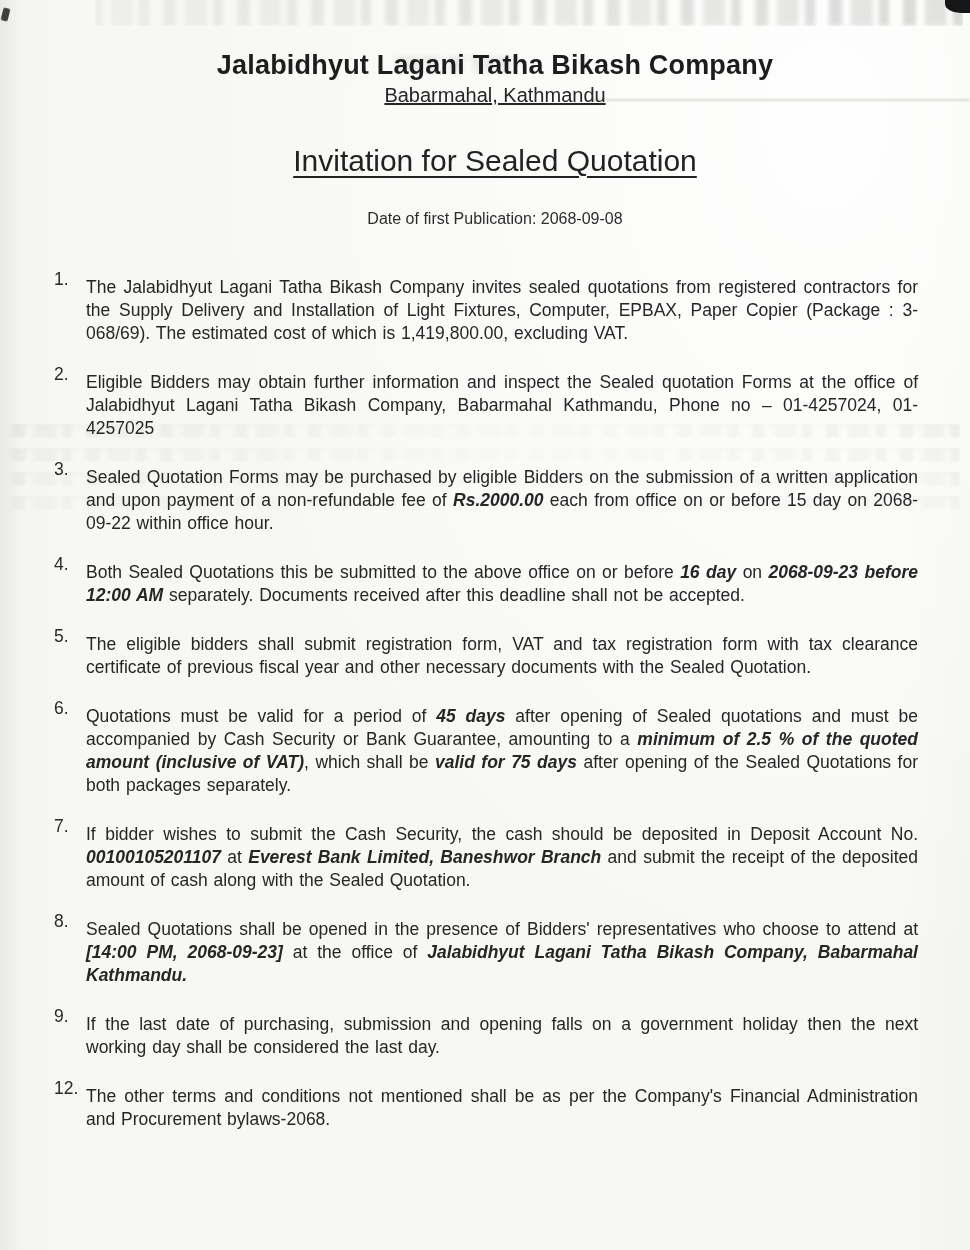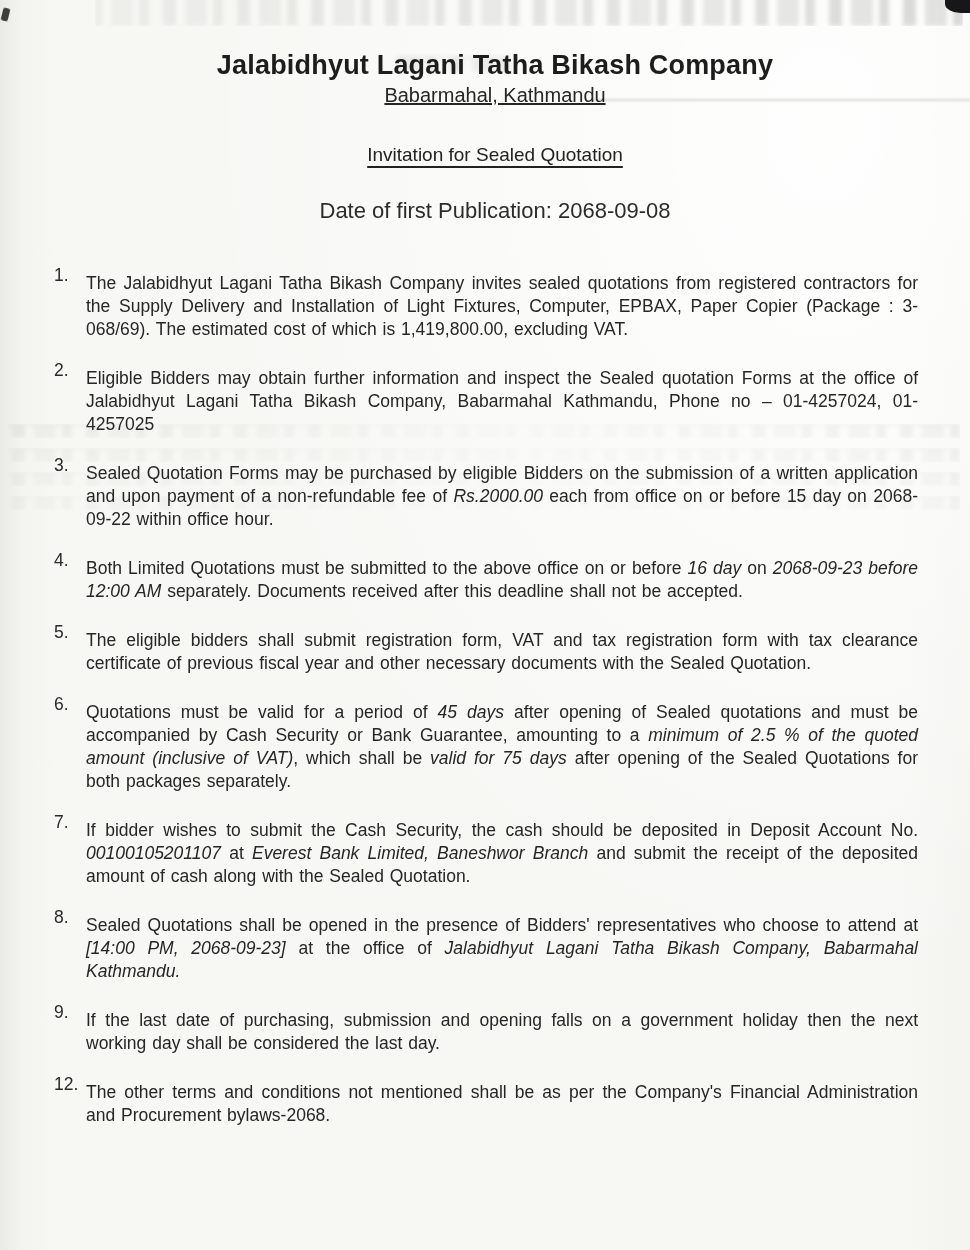--- a/index.html
+++ b/index.html
@@ -53,36 +53,36 @@
     -webkit-mask-image:linear-gradient(90deg,black,rgba(0,0,0,.25) 45%,black);
     mask-image:linear-gradient(90deg,black,rgba(0,0,0,.25) 45%,black);
   }
   .gb1{top:424px;} .gb2{top:448px;opacity:.16;} .gb3{top:472px;opacity:.14;} .gb4{top:496px;opacity:.12;}
 
   .content{position:relative;z-index:2;color:#2a2a2a;}
   .header{text-align:center;padding-top:50px;padding-left:20px;}
   .company{font-size:27px;font-weight:bold;letter-spacing:.2px;color:#1d1d1d;}
   .address{font-size:20px;margin-top:3px;color:#262626;text-decoration:underline;}
   .doc-title{
-    display:inline-block;margin-top:37px;font-size:19px;color:#222;
+    display:inline-block;margin-top:37px;font-size:30px;color:#222;
     text-decoration:underline;text-underline-offset:5px;
     text-decoration-thickness:2px;
   }
-  .pub-date{margin-top:32px;font-size:22px;color:#2c2c2c;}
+  .pub-date{margin-top:32px;font-size:16px;color:#2c2c2c;}
 
   .terms{margin-top:40px;padding-left:54px;padding-right:52px;}
   .term-row{display:flex;margin-bottom:18px;}
   .term-num{
     flex:0 0 32px;font-size:17.5px;line-height:23px;color:#2a2a2a;
   }
   .term-text{
     flex:1;font-size:17.5px;line-height:23px;color:#262626;
     text-align:justify;word-spacing:1px;margin-top:8px;
   }
-  .bi{font-weight:normal;font-style:italic;}
+  .bi{font-weight:bold;font-style:italic;}
 </style>
 </head>
 <body>
 
 <div class="page">
 
   <div class="ghost ghost-top"></div>
   <div class="ghost ghost-sub"></div>
   <div class="ghost ghost-band gb1"></div>
   <div class="ghost ghost-band gb2"></div>
@@ -108,21 +108,21 @@
         <div class="term-row">
           <div class="term-num">2.</div>
           <div class="term-text"><span>Eligible Bidders may obtain further information and inspect the Sealed quotation Forms at the office of Jalabidhyut Lagani Tatha Bikash Company, Babarmahal Kathmandu, Phone no – 01-4257024, 01-4257025</span></div>
         </div>
         <div class="term-row">
           <div class="term-num">3.</div>
           <div class="term-text"><span>Sealed Quotation Forms may be purchased by eligible Bidders on the submission of a written application and upon payment of a non-refundable fee of </span><span class="bi">Rs.2000.00</span><span> each from office on or before 15 day on 2068-09-22 within office hour.</span></div>
         </div>
         <div class="term-row">
           <div class="term-num">4.</div>
-          <div class="term-text"><span>Both Limited Quotations must be submitted to the above office on or before </span><span class="bi">16 day</span><span> on </span><span class="bi">2068-09-23 before 12:00 AM</span><span> separately. Documents received after this deadline shall not be accepted.</span></div>
+          <div class="term-text"><span>Both Sealed Quotations this be submitted to the above office on or before </span><span class="bi">16 day</span><span> on </span><span class="bi">2068-09-23 before 12:00 AM</span><span> separately. Documents received after this deadline shall not be accepted.</span></div>
         </div>
         <div class="term-row">
           <div class="term-num">5.</div>
           <div class="term-text"><span>The eligible bidders shall submit registration form, VAT and tax registration form with tax clearance certificate of previous fiscal year and other necessary documents with the Sealed Quotation.</span></div>
         </div>
         <div class="term-row">
           <div class="term-num">6.</div>
           <div class="term-text"><span>Quotations must be valid for a period of </span><span class="bi">45 days</span><span> after opening of Sealed quotations and must be accompanied by Cash Security or Bank Guarantee, amounting to a </span><span class="bi">minimum of 2.5 % of the quoted  amount (inclusive of VAT)</span><span>, which shall be </span><span class="bi">valid for 75 days</span><span> after opening of the Sealed Quotations for both packages separately.</span></div>
         </div>
         <div class="term-row">

